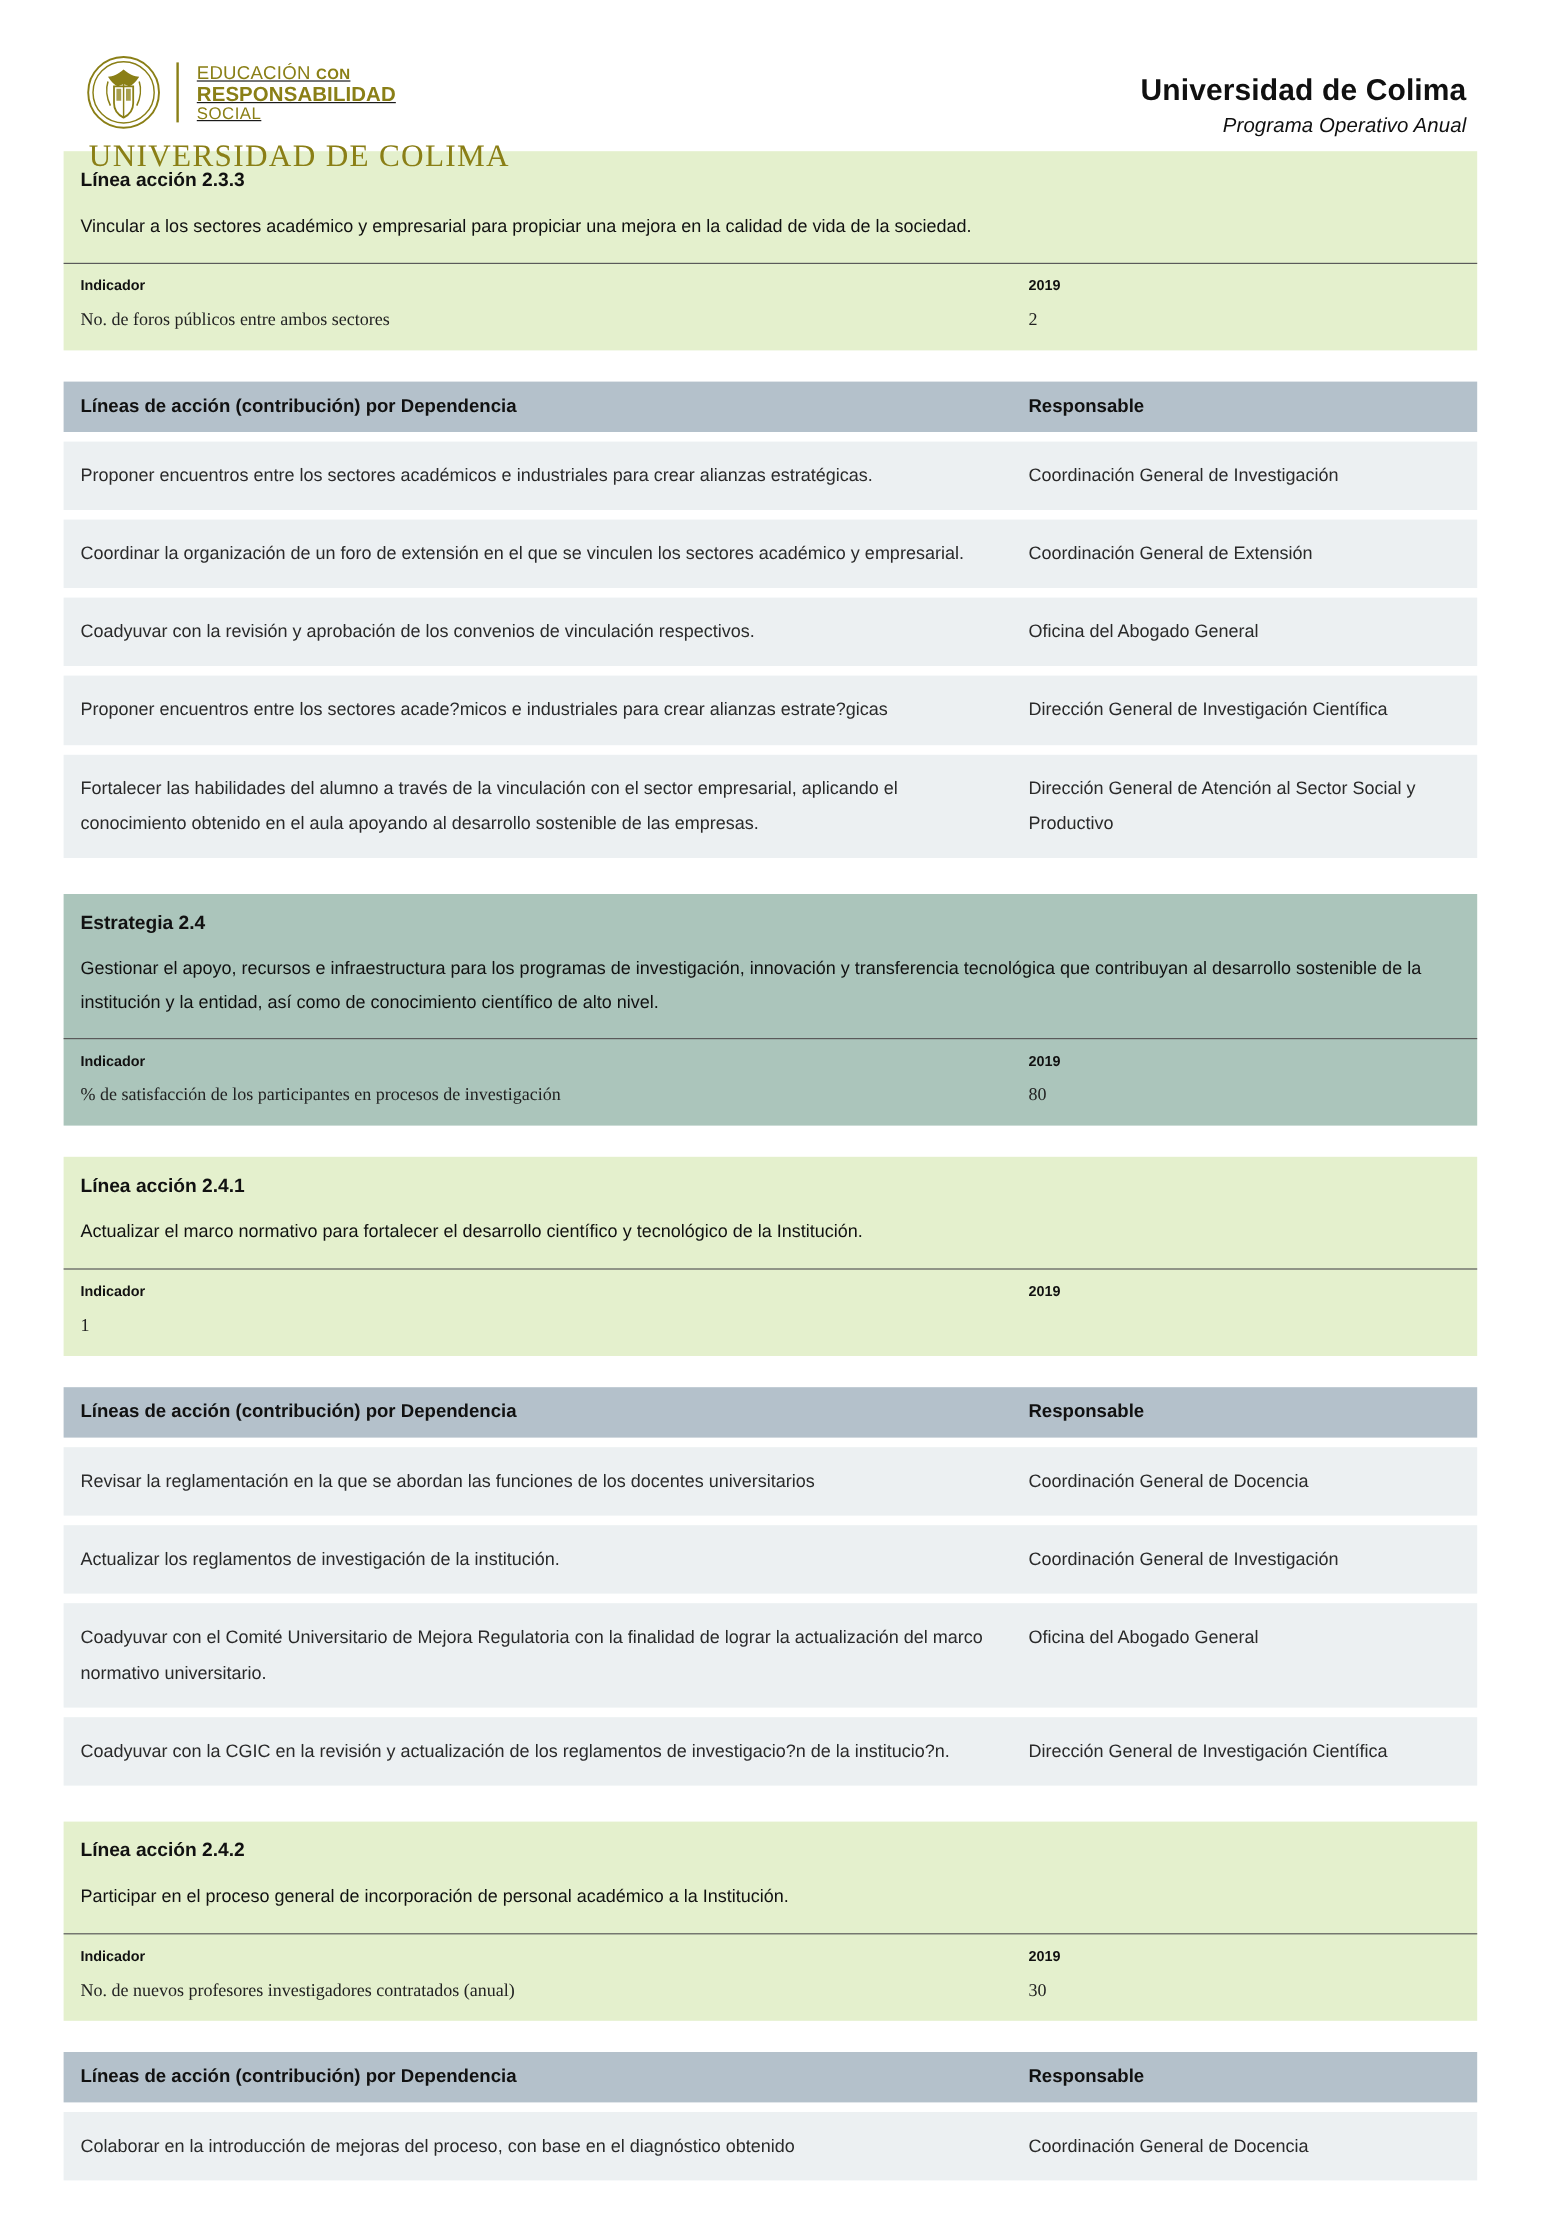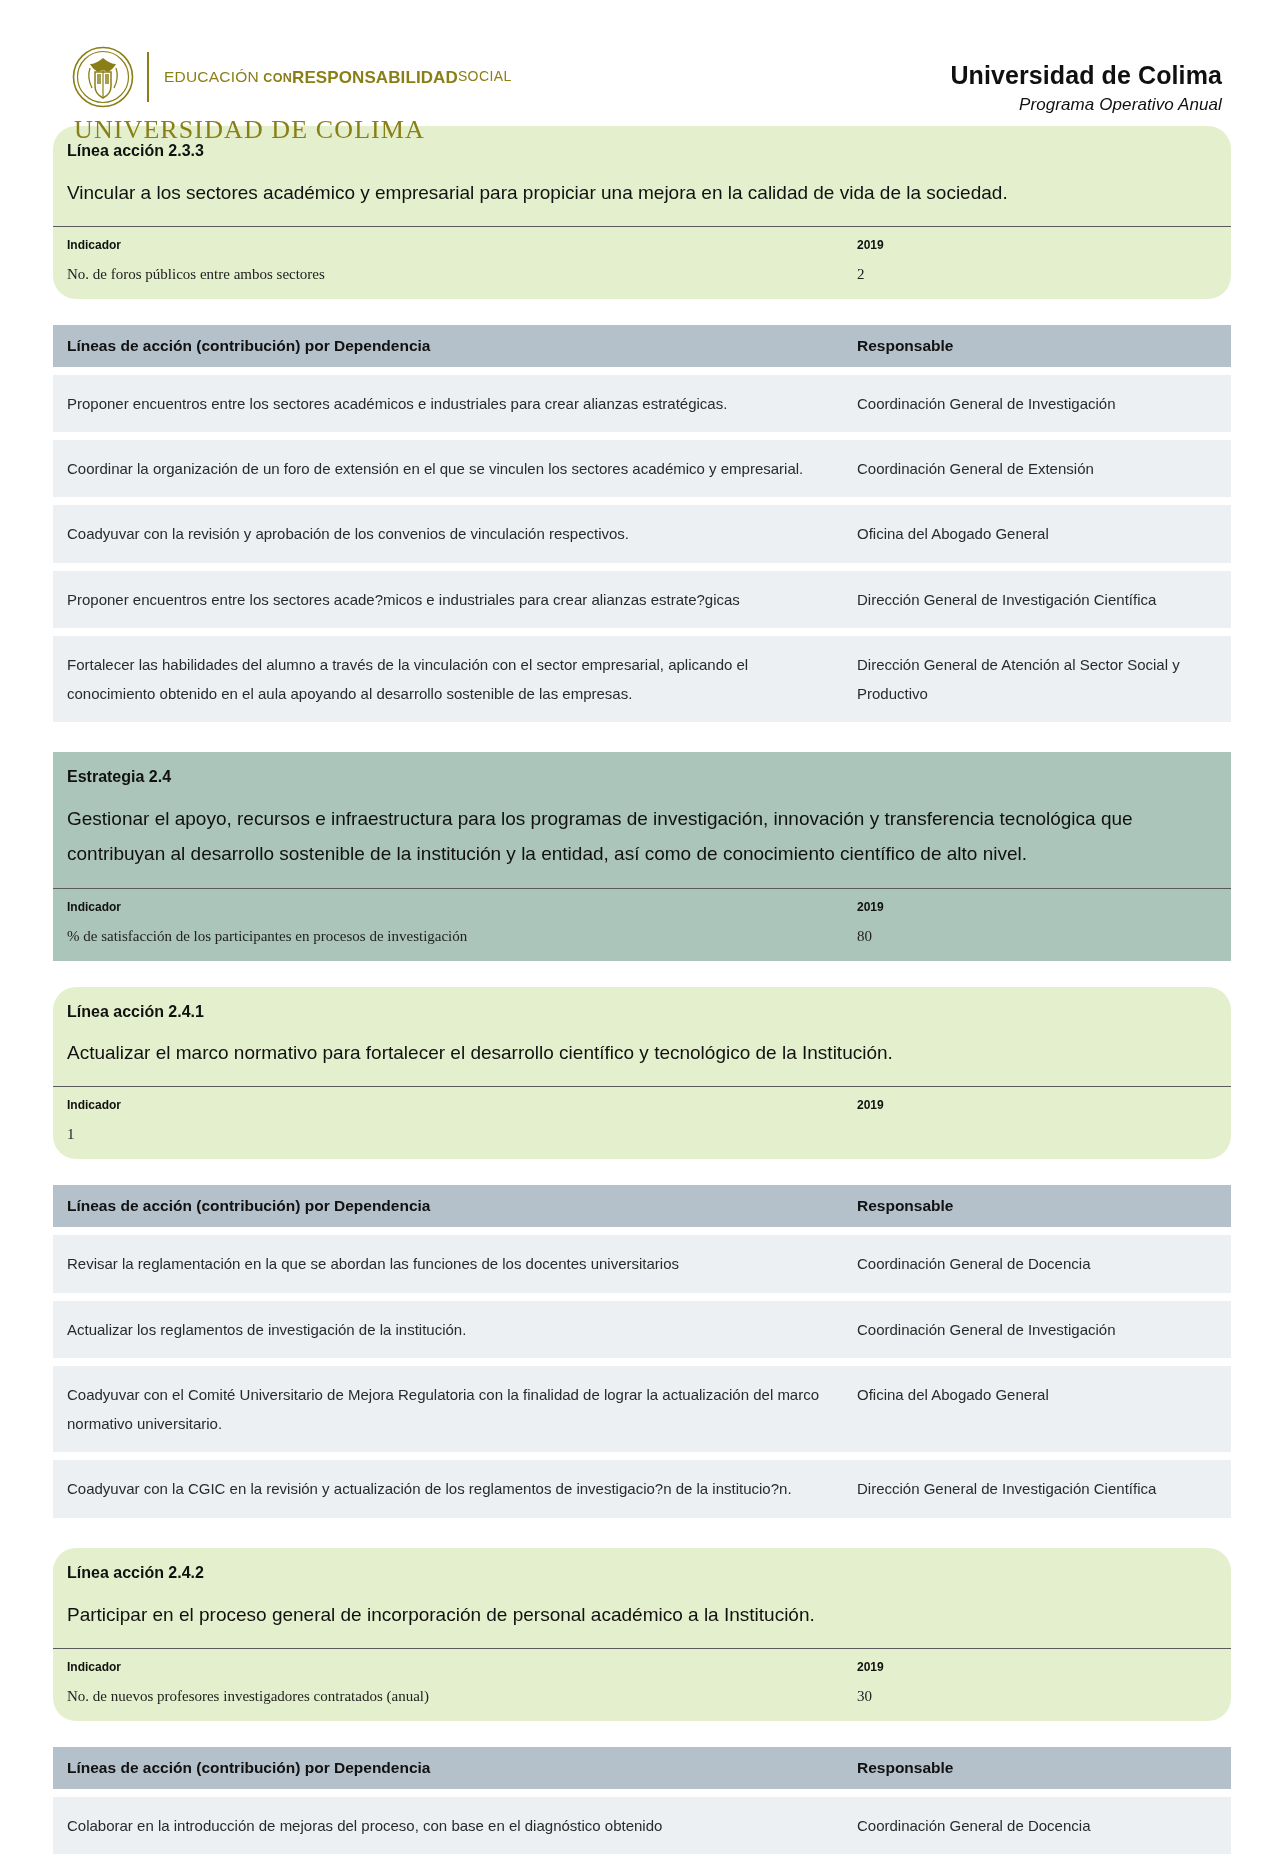--- a/index.html
+++ b/index.html
@@ -50,23 +50,24 @@
     flex: 0 0 62px;
   }
   .brand-divider {
     width: 2px;
     height: 50px;
     background: #8a7f16;
     margin-right: 2px;
   }
   .brand-lines {
     display: flex;
-    flex-direction: row;
+    flex-direction: column;
     line-height: 1.02;
     padding-top: 1px;
+    text-decoration: underline;
   }
   .bl1 {
     font-size: 15.5px;
     letter-spacing: 0.2px;
     color: #8a7f16;
     font-weight: 400;
   }
   .bl1 .bold { font-weight: 700; font-size: 12.5px; letter-spacing: 0.3px;}
   .bl2 {
     font-size: 17px;
@@ -112,32 +113,32 @@
   .content {
     padding: 0 53px 0 53px;
   }
 
   
   .panel {
     width: 1178px;
     box-sizing: border-box;
     margin-bottom: 0;
   }
-  .panel.green      { background: #e4f0cd; border-radius: 23px; }
+  .panel.green      { background: #e4f0cd; }
   .panel.teal       { background: #abc5bb; }
 
   .panel-title {
     font-size: 16px;
     font-weight: 700;
     padding: 15px 14px 0 14px;
     line-height: 1.3;
     color: #111;
   }
   .panel-desc {
-    font-size: 19px;
+    font-size: 15px;
     padding: 13px 16px 16px 14px;
     line-height: 1.85;
     color: #111;
   }
 
   
   .ind-head {
     display: flex;
     border-top: 1.5px solid #5a5a5a;
     font-size: 12px;

